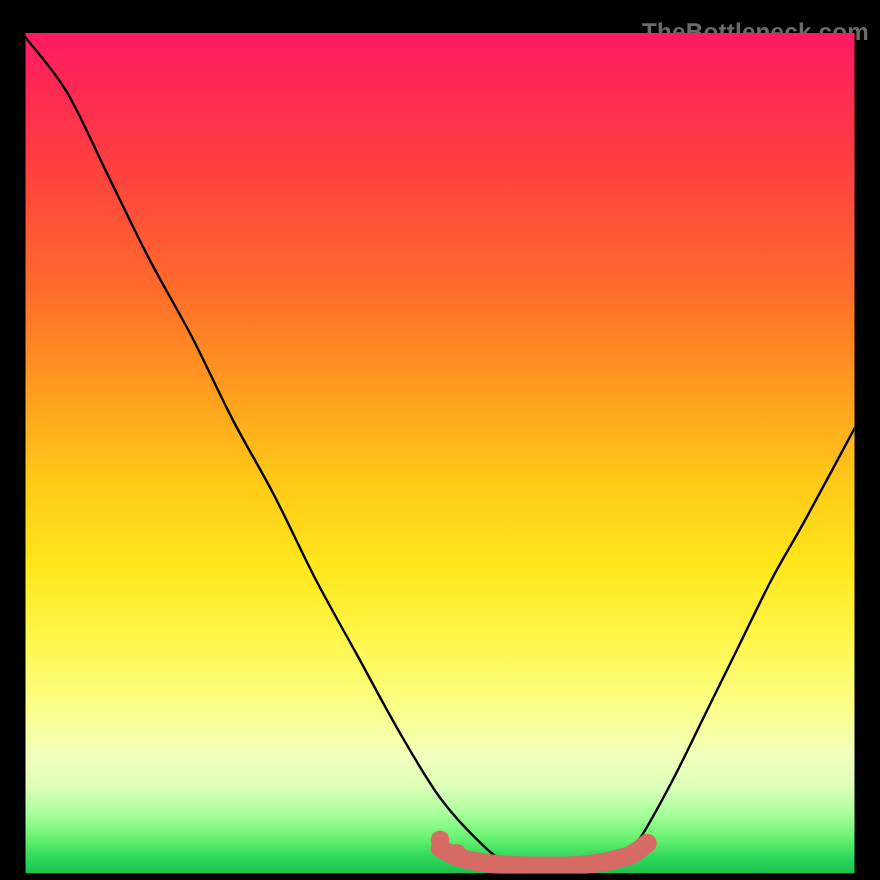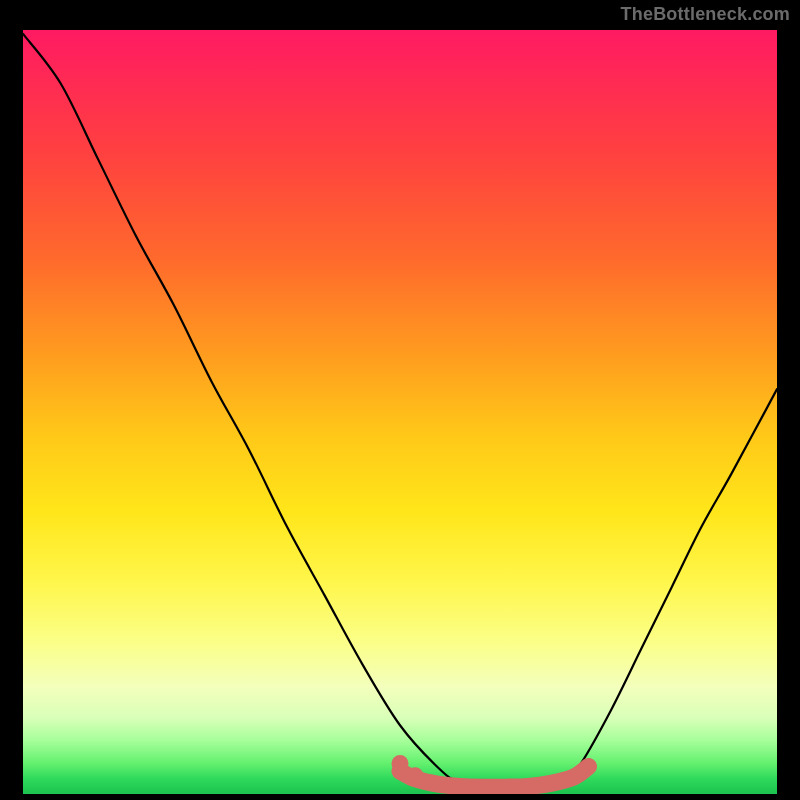--- a/index.html
+++ b/index.html
@@ -14,24 +14,24 @@
   .frame {
     position: absolute;
     left: 0;
     top: 0;
     width: 800px;
     height: 800px;
     background: #000;
   }
   .watermark {
     position: absolute;
-    top: 4px;
+    top: 16px;
     right: 10px;
     color: #6b6b6b;
-    font-size: 18px;
+    font-size: 22px;
     font-weight: 600;
     letter-spacing: 0.2px;
     user-select: none;
   }
   .plot {
     position: absolute;
     
     left: 23px;
     top: 30px;
     width: 754px;

